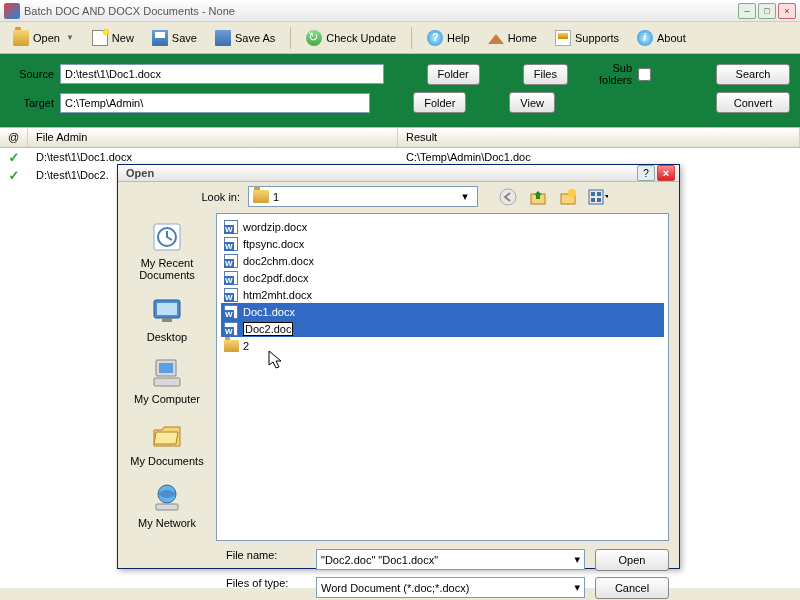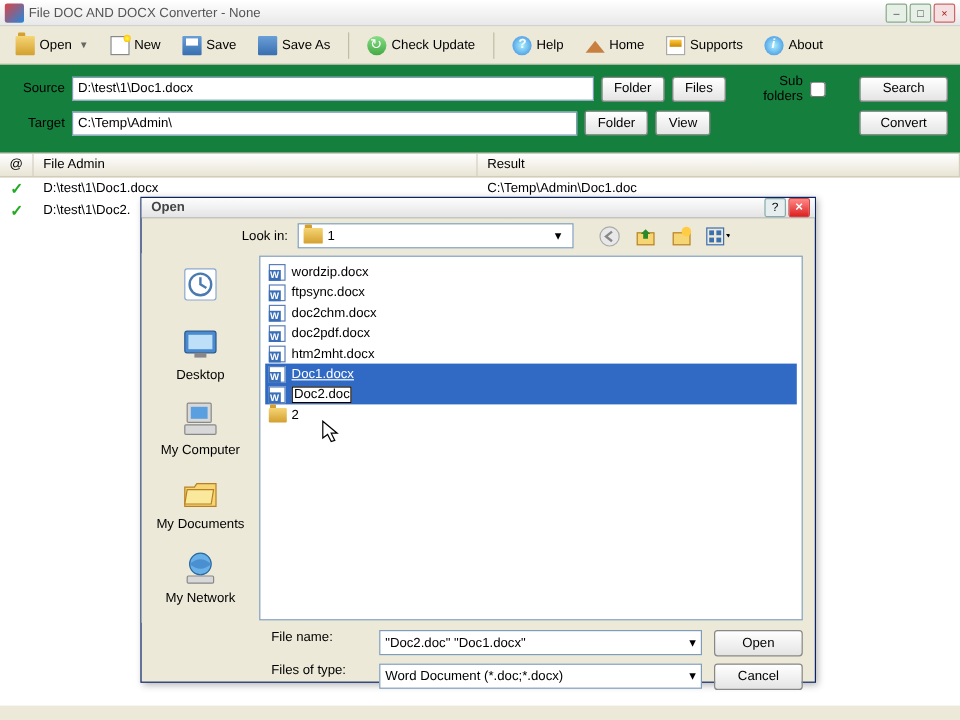--- a/index.html
+++ b/index.html
@@ -31,21 +31,21 @@
 .ico-home { width:0; height:0; border-left:8px solid transparent; border-right:8px solid transparent; border-bottom:10px solid #c88040; position:relative; top:-2px; }
 .ico-support { background:#fff; border:1px solid #aaa; position:relative; }
 .ico-support::before { content:""; position:absolute; top:2px; left:2px; width:10px; height:6px; background:linear-gradient(#fc4,#c80); }
 .ico-about { background: radial-gradient(#aef,#38d); border-radius: 50%; position: relative; }
 .ico-about::before { content:"i"; color:#fff; font-weight:bold; font-style:italic; position:absolute; top:1px; left:6px; }
 
 .form-area { padding: 8px 10px; background: #15803d; border-bottom: 1px solid #c0bca8; }
 .form-row { display: flex; align-items: center; gap: 6px; margin-bottom: 6px; }
 .form-row label { width: 44px; text-align: right; }
 .form-row input[type=text] { flex: 1; height: 20px; border: 1px solid #7f9db9; padding: 0 4px; background: #fff; }
-.btn { height: 21px; padding: 0 10px; border: 1px solid #888; border-radius: 3px; background: linear-gradient(#fff,#e4e4e4); cursor: pointer; }
+.btn { height: 21px; padding: 0 10px; border: 1px solid #888; border-radius: 3px; background: linear-gradient(#fff,#e4e4e4); cursor: pointer; margin-left: 37px; }
 .btn.wide { width: 74px; }
 .chk { width: 13px; height: 13px; }
 
 .list-header { display: flex; background: linear-gradient(#fff,#e8e4d4); border-bottom: 1px solid #c0bca8; height: 20px; }
 .list-header .col { padding: 3px 8px; border-right: 1px solid #d4d0c0; }
 .col-at { width: 28px; text-align:center; }
 .col-fn { flex: 0 0 370px; }
 .col-res { flex: 1; }
 
 .list-body { background: #fff; height: 440px; }
@@ -70,21 +70,21 @@
 .nav-ico { width: 20px; height: 20px; display:flex; align-items:center; justify-content:center; cursor:pointer; }
 
 .dlg-body { flex: 1; display: flex; }
 .places { width: 98px; background: #ece9d8; padding: 6px 0; display: flex; flex-direction: column; align-items: center; gap: 2px; }
 .place { width: 84px; text-align: center; padding: 4px 0 8px; cursor: pointer; }
 .place .pico { width: 36px; height: 32px; margin: 0 auto 4px; display:flex; align-items:center; justify-content:center; }
 .place .plabel { font-size: 11px; }
 
 .filepane { flex: 1; background: #fff; border: 1px solid #7f9db9; margin: 2px 10px 2px 0; padding: 4px; overflow: auto; }
 .file-item { display: flex; align-items: center; gap: 4px; height: 17px; padding: 0 2px; cursor: pointer; }
-.file-item.selected { background: #316ac5; color: #fff; text-decoration: underline; }
+.file-item.selected { background: #316ac5; color: #fff; }
 .file-item.selected.renaming .fname { background:#fff; color:#000; border:1px solid #000; padding:0 1px; }
 .file-ico { width: 16px; height: 16px; display:flex; align-items:center; justify-content:center; font-size:10px; }
 .docx-ico { width:14px; height:14px; background:#fff; border:1px solid #5a7fb8; position:relative; }
 .docx-ico::before { content:"W"; position:absolute; bottom:-1px; left:-1px; font-size:8px; font-weight:bold; color:#fff; background:#3a6fb8; padding:0 1px; }
 .folder-small { width:15px; height:12px; background:linear-gradient(#f5d574,#d4a030); border-radius:1px; position:relative; }
 .folder-small::before { content:""; position:absolute; top:-3px; left:1px; width:5px; height:3px; background:#d4a030; border-radius:1px 1px 0 0; }
 
 .dlg-bottom { padding: 6px 10px 10px 108px; display: flex; flex-direction: column; gap: 6px; }
 .dlg-brow { display: flex; align-items: flex-start; gap: 10px; }
 .dlg-brow label { width: 80px; }
@@ -94,21 +94,21 @@
 
 .cursor { position:absolute; left:268px; top:350px; font-size:16px; color:#000; pointer-events:none; z-index:100; }
 
 svg { display:block; }
 </style>
 </head>
 <body>
 
 <div class="titlebar">
   <span class="app-icon"></span>
-  <span class="title">File DOC AND DOCX Converter - None</span>
+  <span class="title">Batch DOC AND DOCX Documents - None</span>
   <span class="winbtn">–</span>
   <span class="winbtn">□</span>
   <span class="winbtn close">×</span>
 </div>
 
 <div class="toolbar">
   <div class="tbtn">
       <span class="ico ico-open"></span>
       <span>Open</span>
       <span class="dropdown-arrow">▼</span>
@@ -236,20 +236,21 @@
   <div class="dlg-body">
     <div class="places">
       <div class="place">
         <div class="pico">
             <svg width="34" height="30">
               <rect x="4" y="2" width="26" height="26" rx="2" fill="#fff" stroke="#8aa8d0"></rect>
               <circle cx="17" cy="15" r="9" fill="none" stroke="#4a7ab0" stroke-width="2"></circle>
               <path d="M17 9 L17 15 L22 18" stroke="#4a7ab0" stroke-width="2" fill="none"></path>
             </svg>
           </div>
+        <div class="plabel">My Recent Documents</div>
       </div>
       <div class="place">
         <div class="pico">
             <svg width="34" height="30">
               <rect x="4" y="4" width="26" height="18" rx="2" fill="#4a8ad0" stroke="#2a5a90"></rect>
               <rect x="7" y="7" width="20" height="12" fill="#bde0f8"></rect>
               <rect x="12" y="22" width="10" height="4" fill="#888"></rect>
             </svg>
           </div>
         <div class="plabel">Desktop</div>

